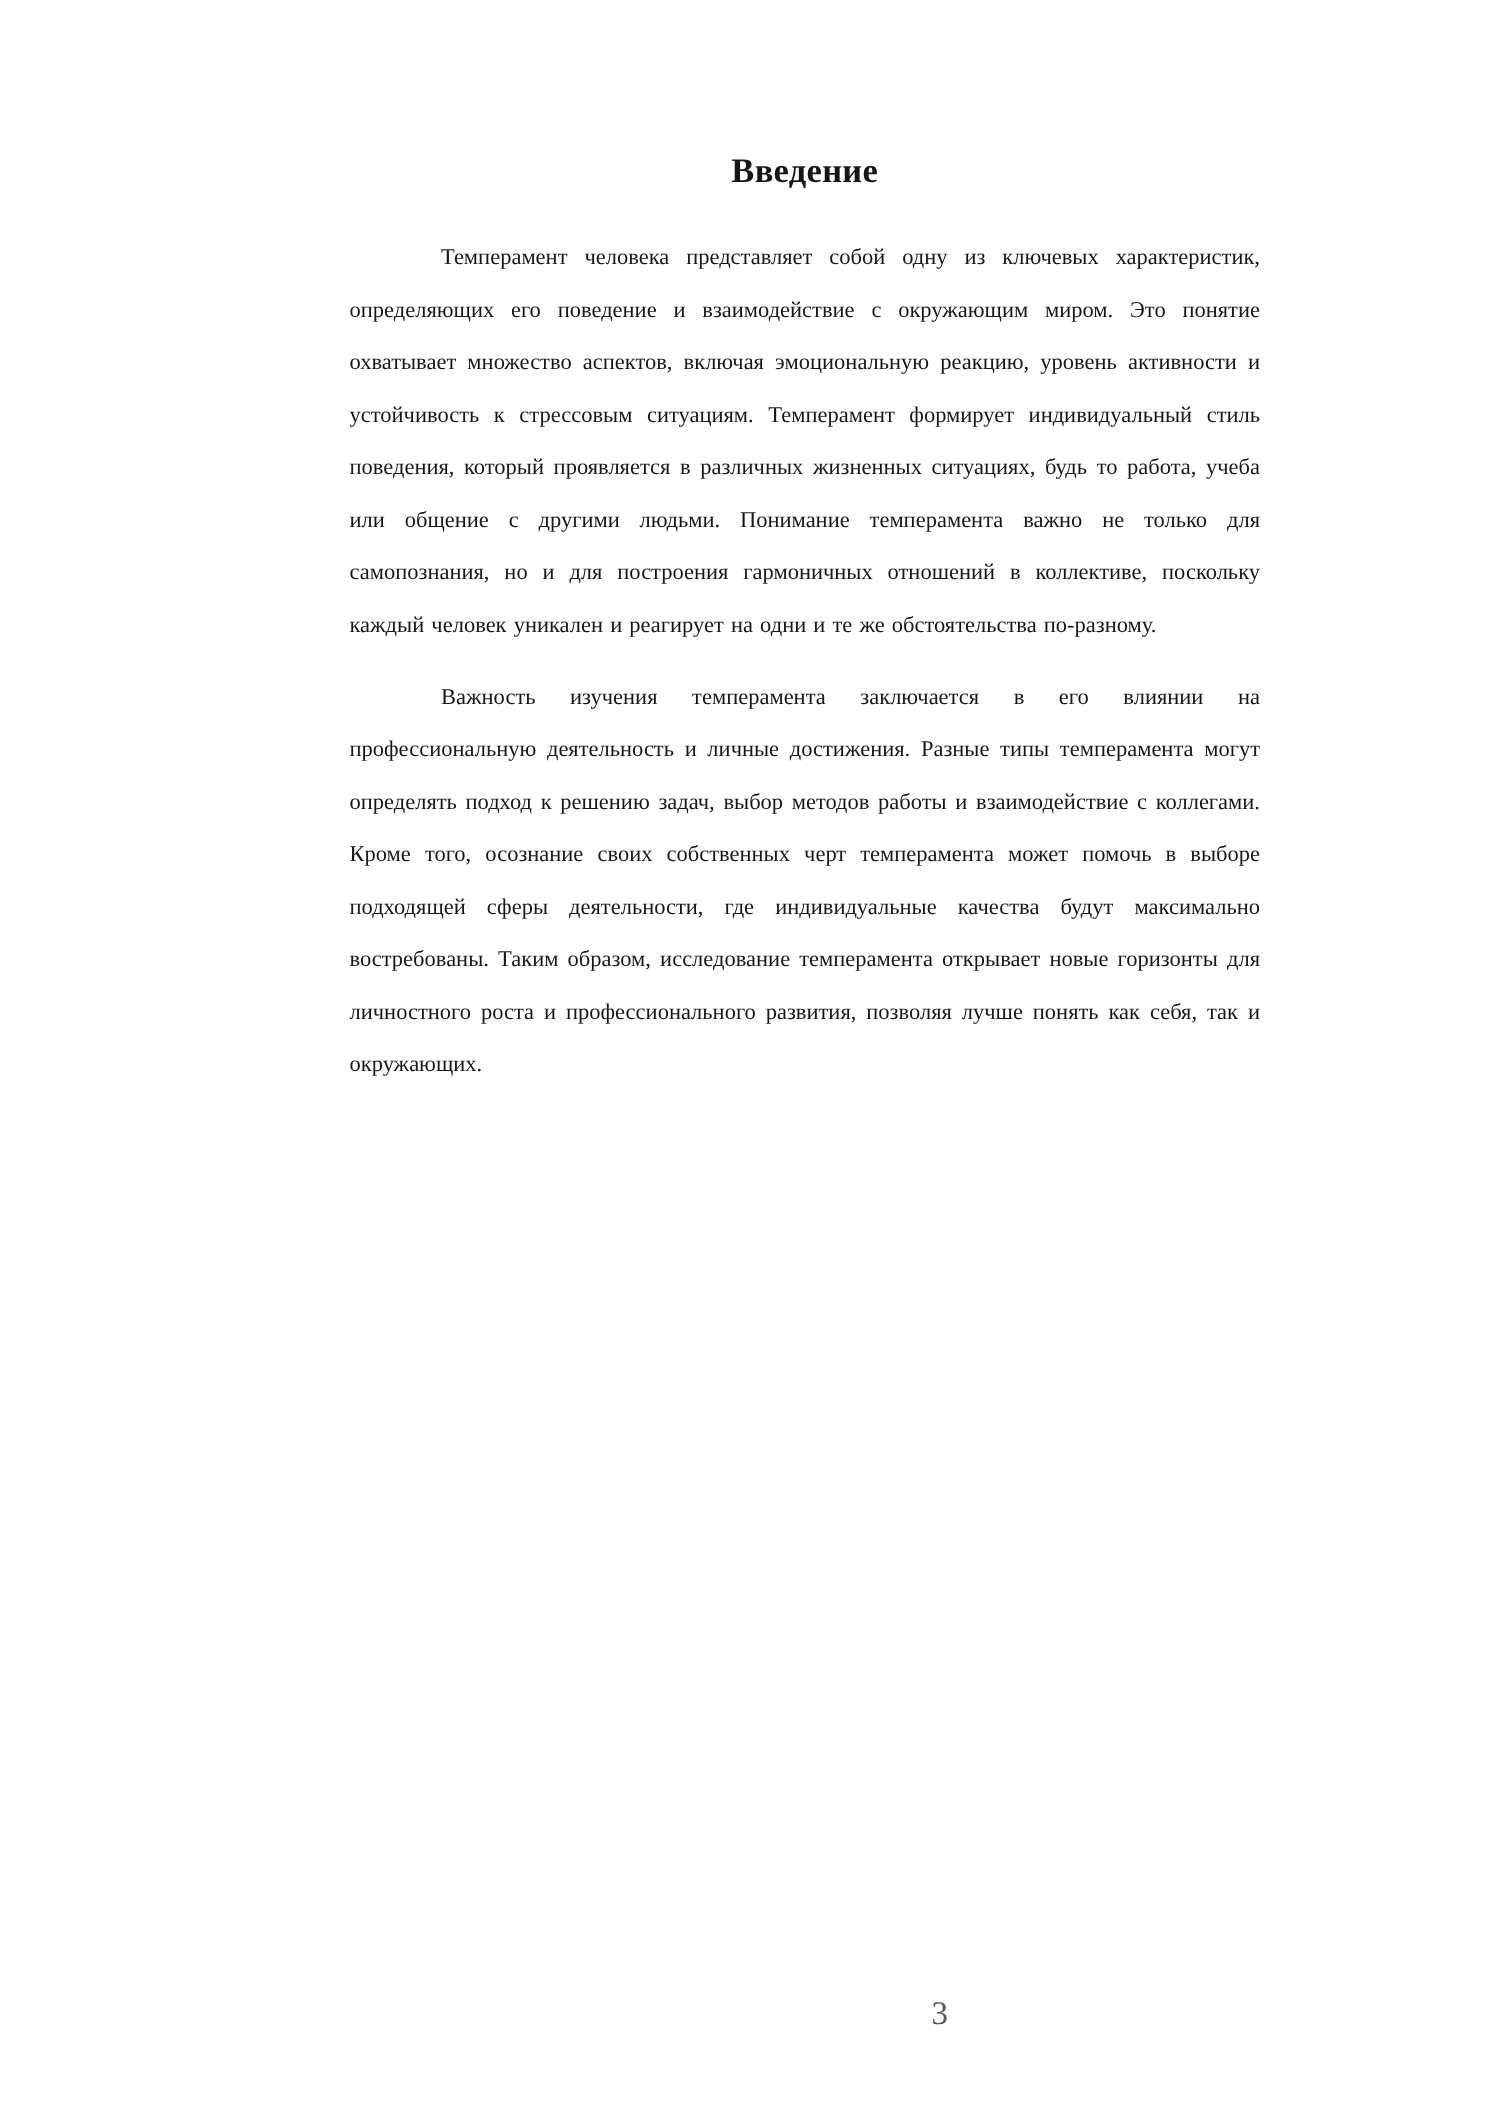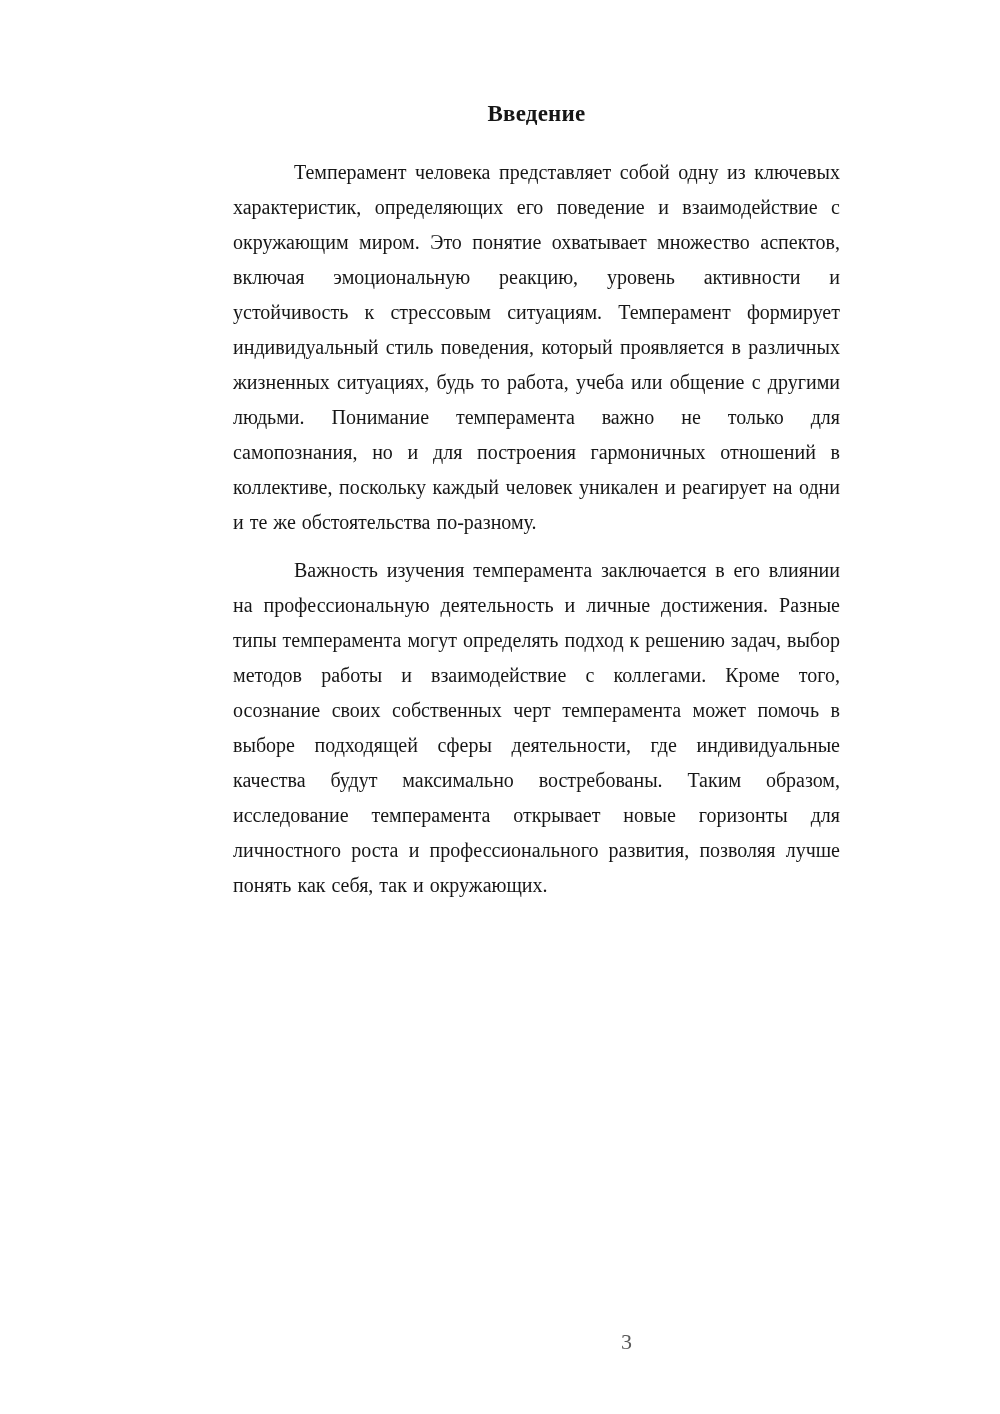--- a/index.html
+++ b/index.html
@@ -23,21 +23,21 @@
   }
   .doc-title {
     font-size: 23px;
     font-weight: bold;
     line-height: 35px;
     text-align: center;
     margin: 0 0 24px 0;
     letter-spacing: 0.2px;
   }
   .doc-paragraph {
-    font-size: 20px;
+    font-size: 15px;
     line-height: 35px;
     text-align: justify;
     text-indent: 61px;
     margin: 0 0 13px 0;
     word-spacing: 1px;
   }
   .page-number {
     position: absolute;
     top: 1327px;
     left: 143px;

